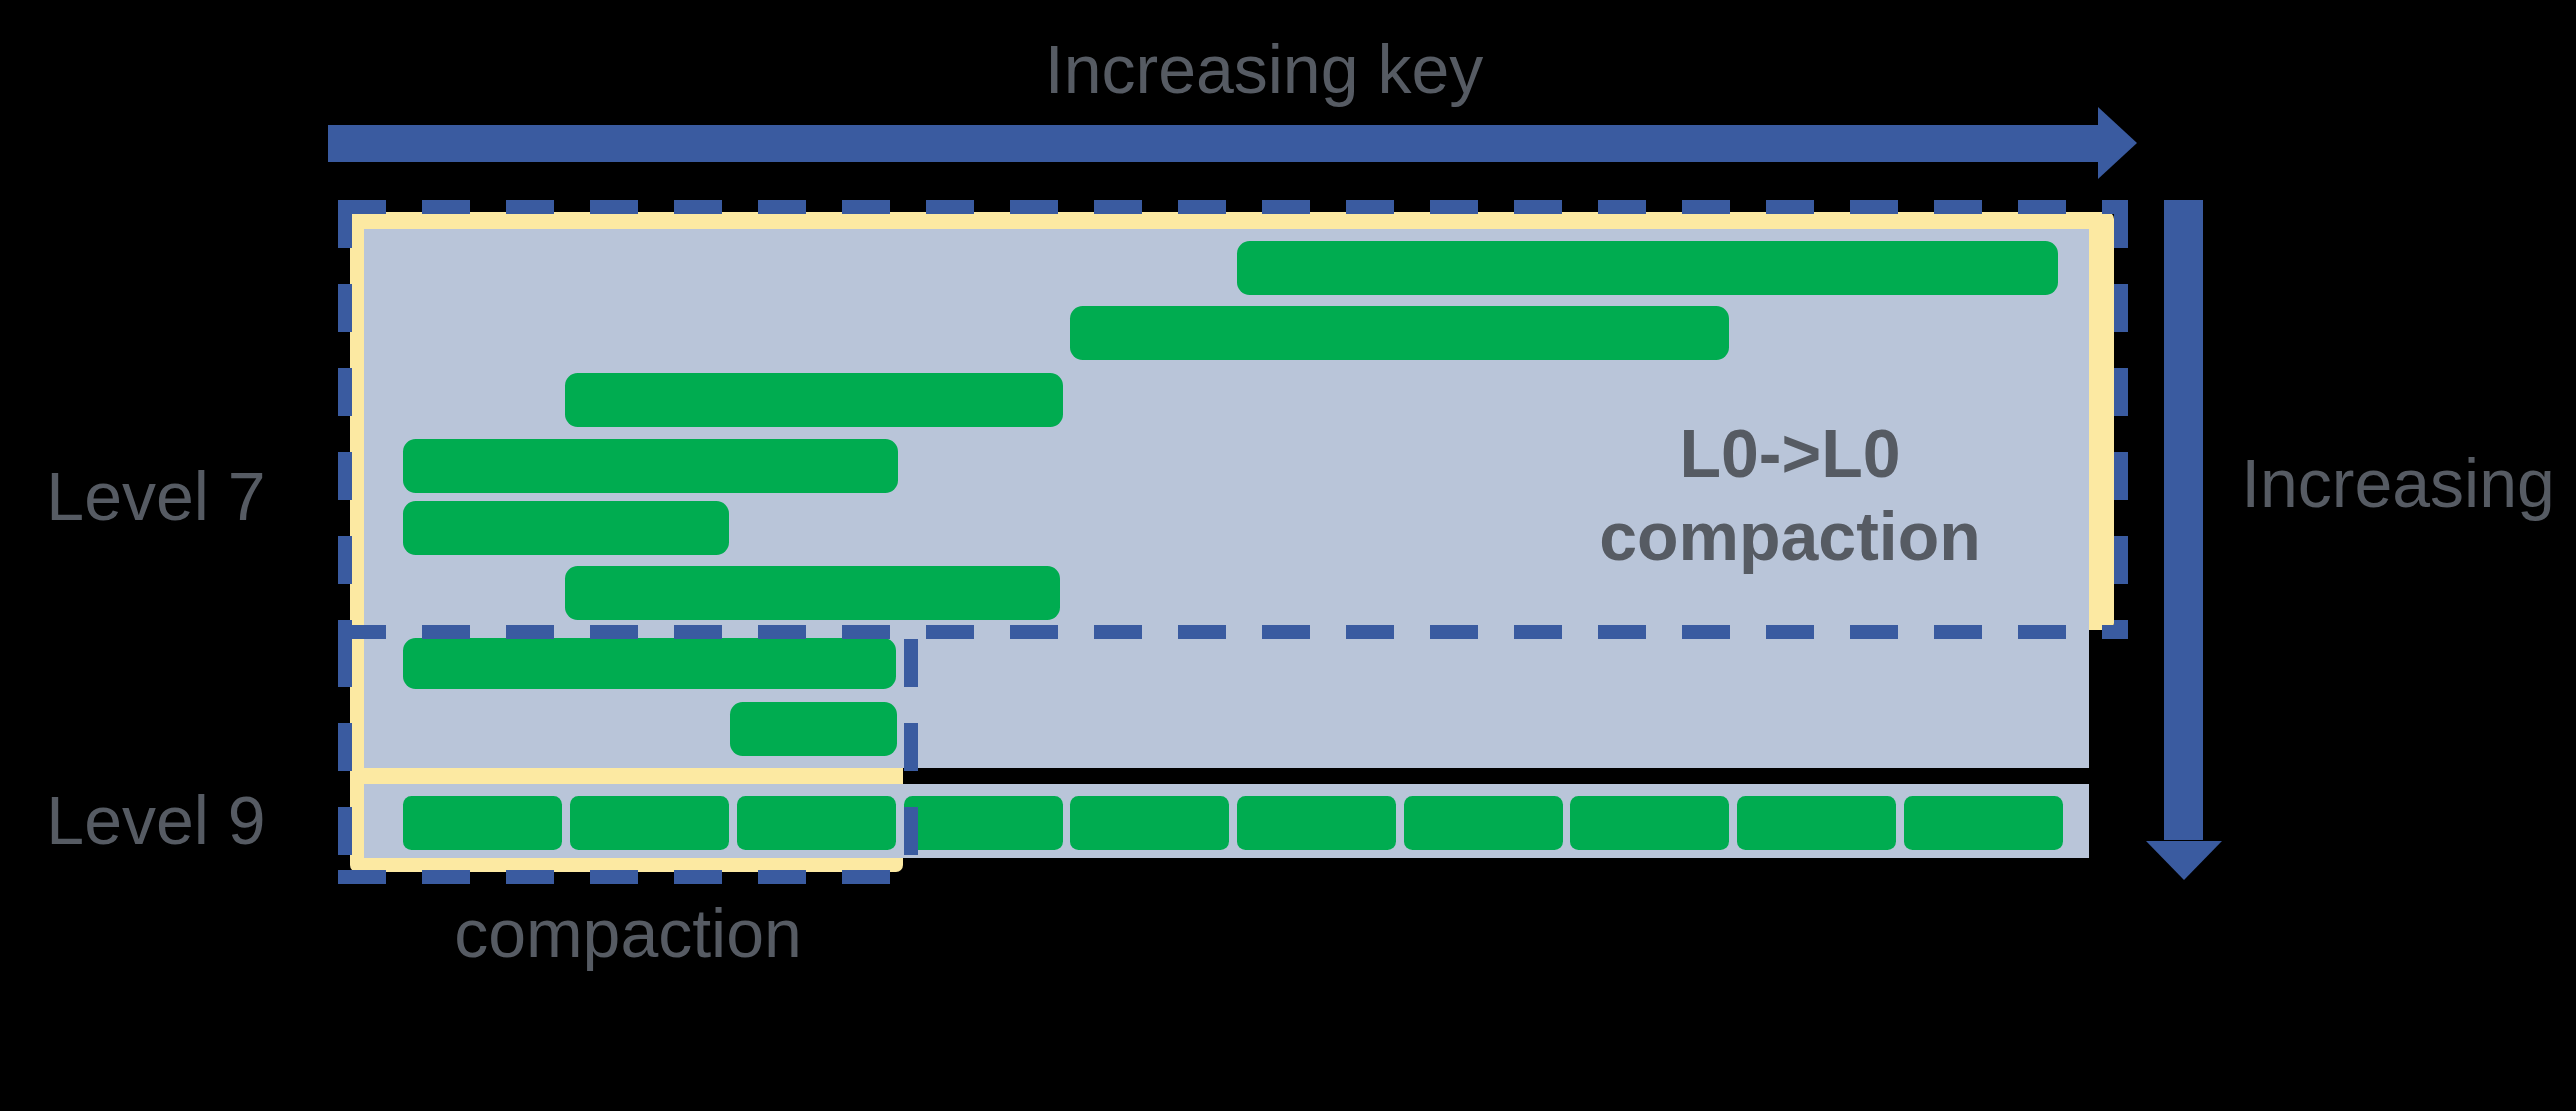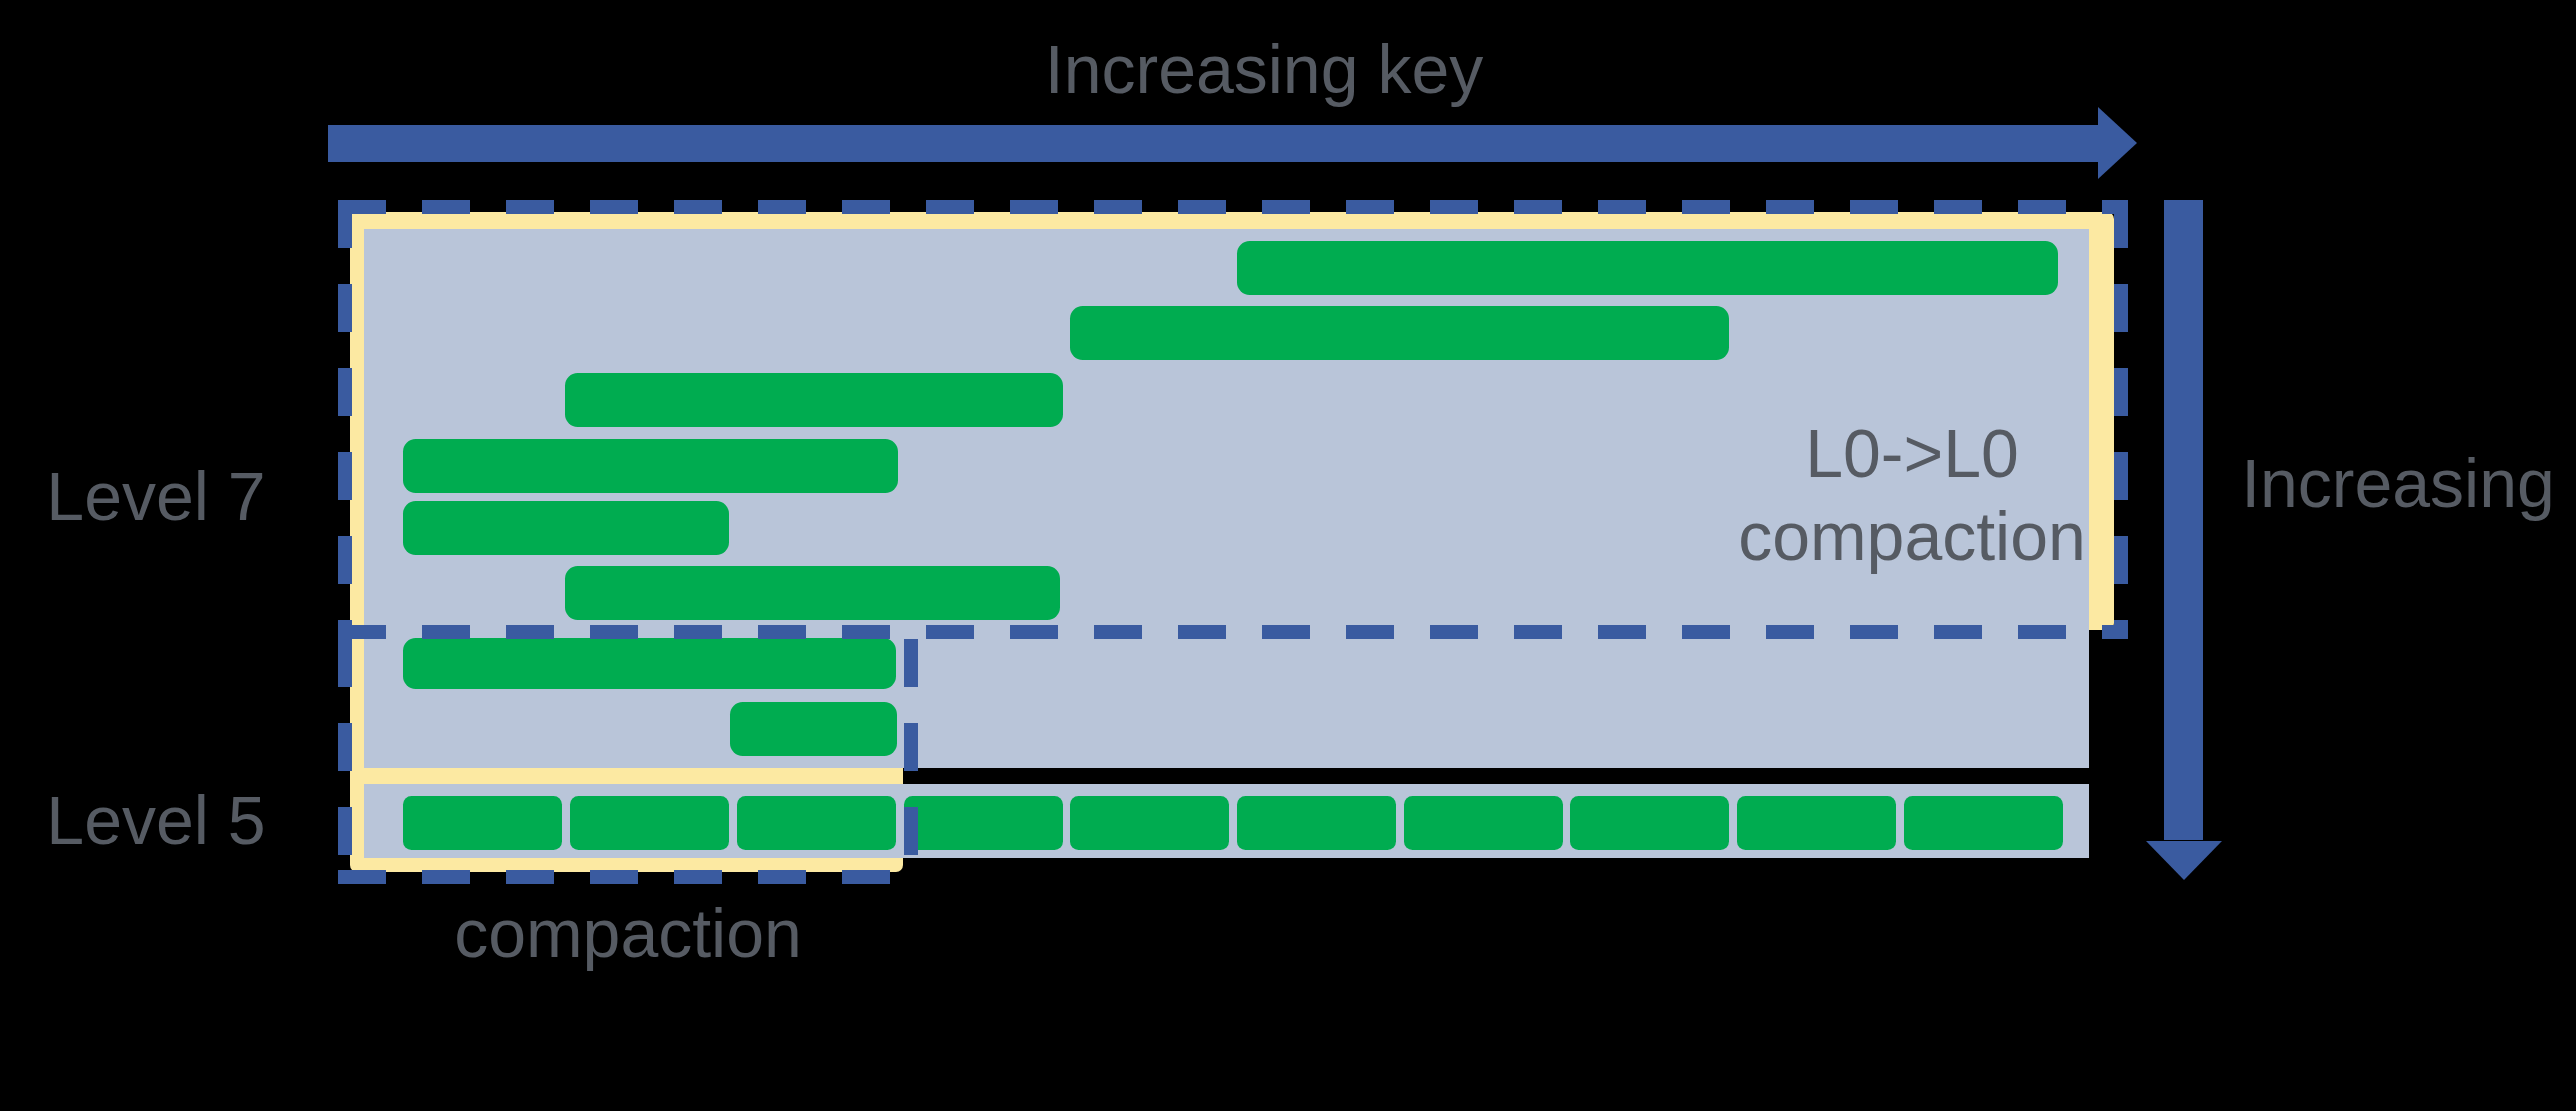--- a/index.html
+++ b/index.html
@@ -92,23 +92,23 @@
     </div>
 
   <div class="shaft-h" id="key-arrow-shaft" style="left: 328px; top: 125px; width: 1771px; height: 37px;"></div>
   <div class="head-right" id="key-arrow-head" style="left: 2098px; top: 107px;"></div>
 
   <div class="shaft-v" id="age-arrow-shaft" style="left: 2164px; top: 200px; width: 39px; height: 640px;"></div>
   <div class="head-down" id="age-arrow-head" style="left: 2146px; top: 841px;"></div>
 
   <div class="lbl" id="lbl-key" style="left: 1264px; top: 69px; text-align: center;">Increasing key</div>
   <div class="lbl" id="lbl-l0" style="left: 156px; top: 496px;">Level 7</div>
-  <div class="lbl" id="lbl-l1" style="left: 156px; top: 820px;">Level 5</div>
+  <div class="lbl" id="lbl-l1" style="left: 156px; top: 820px;">Level 9</div>
 
-  <div class="lbl-block" id="lbl-l0l0" style="left: 1912px; top: 412px;">
+  <div class="lbl-block" id="lbl-l0l0" style="left: 1790px; top: 412px; font-weight: bold;">
     <div>L0-&gt;L0</div>
     <div>compaction</div>
   </div>
 
   <div class="lbl-block" id="lbl-age" style="left: 2398px; top: 442px;">
     <div>Increasing</div>
   </div>
 
   <div class="lbl-block" id="lbl-l0l1" style="left: 628px; top: 892px;">
     <div>compaction</div>

